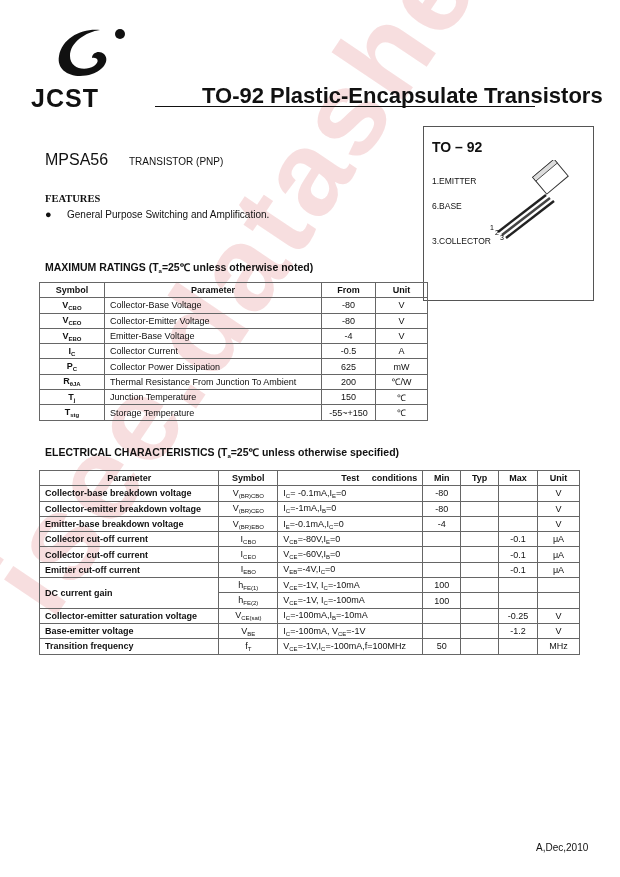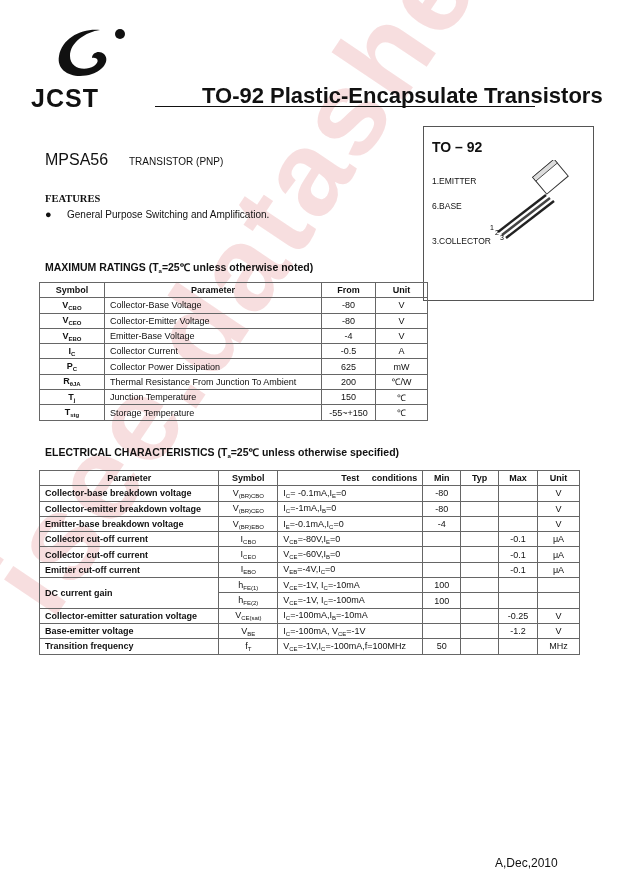--- a/index.html
+++ b/index.html
@@ -20,21 +20,21 @@
   .pkg-title { left:432px; top:139px; font-size:14px; font-weight:bold; }
   .pkg-pin { font-size:8.5px;text-align:right; }
   .max-h { left:45px; top:260px; font-size:10.5px; font-weight:bold; }
   .elec-h { left:45px; top:445px; font-size:10.5px; font-weight:bold; }
   table { border-collapse:collapse; position:absolute; font-size:9px;padding-left:40px; }
   td, th { border:1px solid #666; padding:0 5px; height:15.3px; box-sizing:border-box; }
   th { font-weight:bold; font-size:9px; }
   .c { text-align:center; }
   .b { font-weight:bold; }
   sub { font-size:6px; vertical-align:-2px; }
-  .date { left:495px; top:842px; font-size:12px;margin-top:14px; }
+  .date { left:536px; top:842px; font-size:10px; }
 </style>
 </head>
 <body>
 
 <div class="watermark">isee.datasheet.com</div>
 
 <div class="layer">
 
   <svg class="abs" style="left:48px;top:24px" width="82" height="58" viewBox="0 0 82 58">
     <path d="M52 6 C34 4 14 14 11 32 C8 48 26 56 44 50 C56 46 62 36 56 30 C52 26 44 28 44 34 C50 33 52 38 46 42 C36 48 22 44 22 32 C22 18 38 8 52 6 Z" fill="#111"></path>

